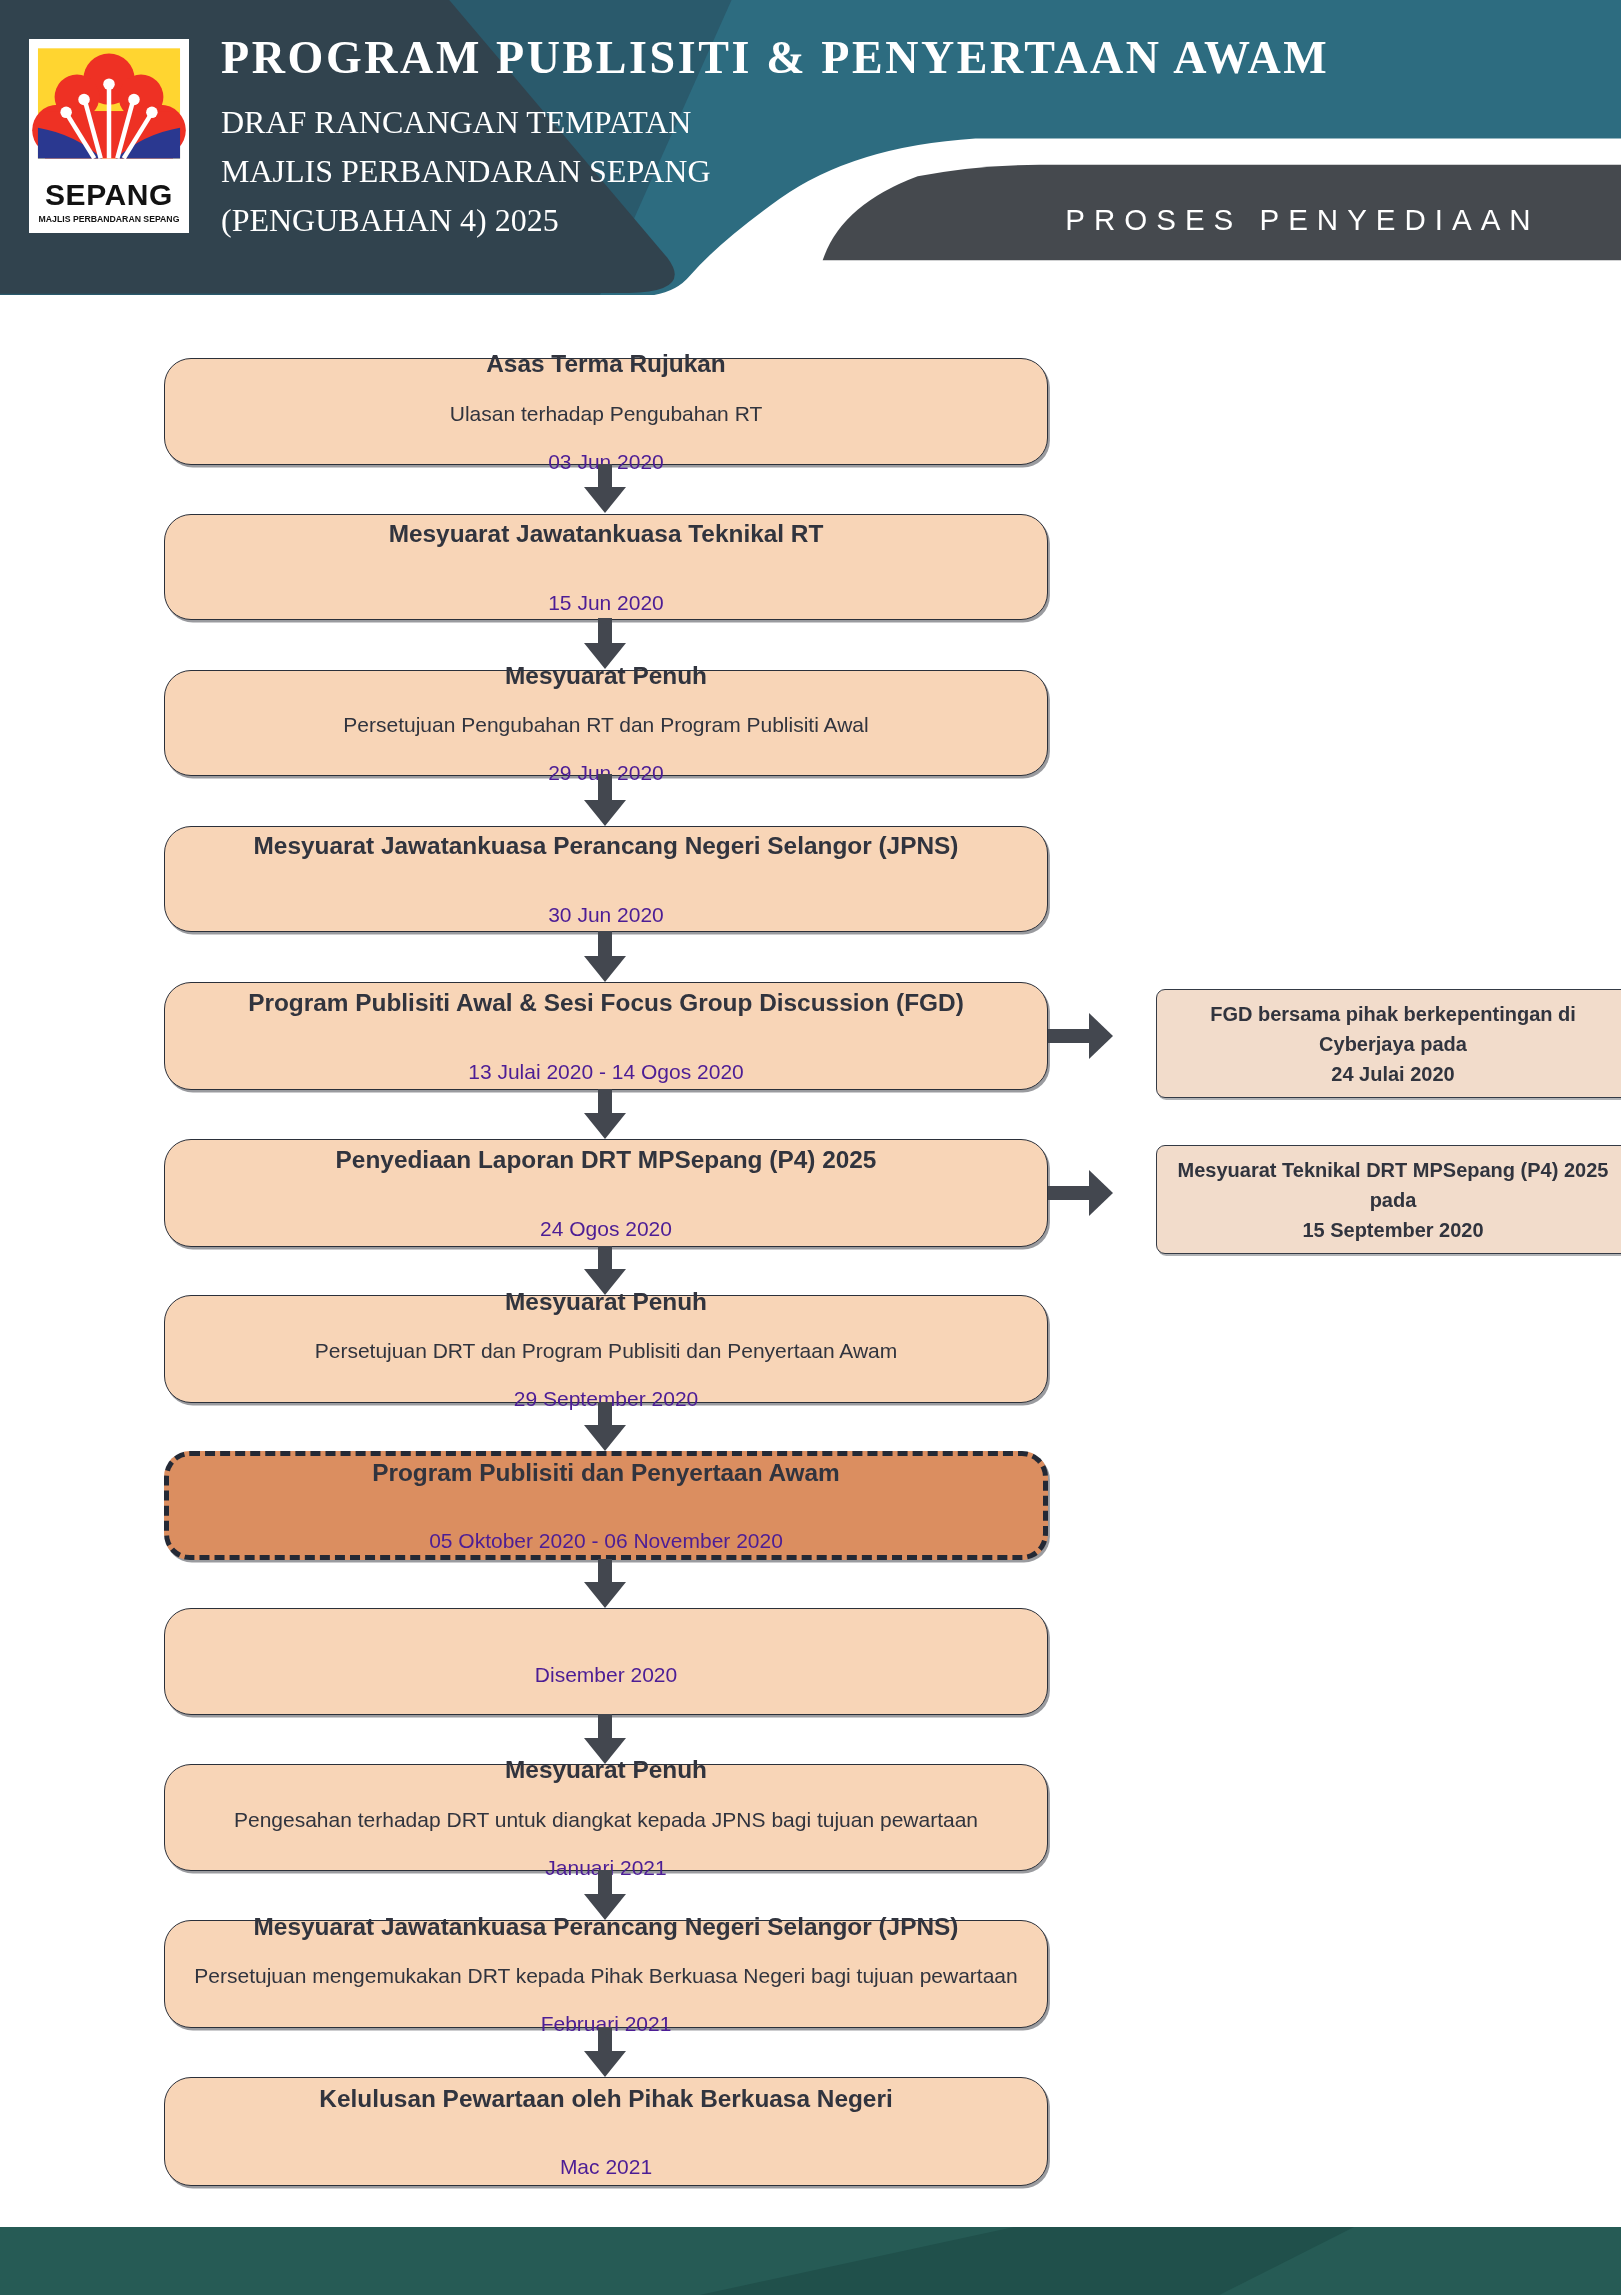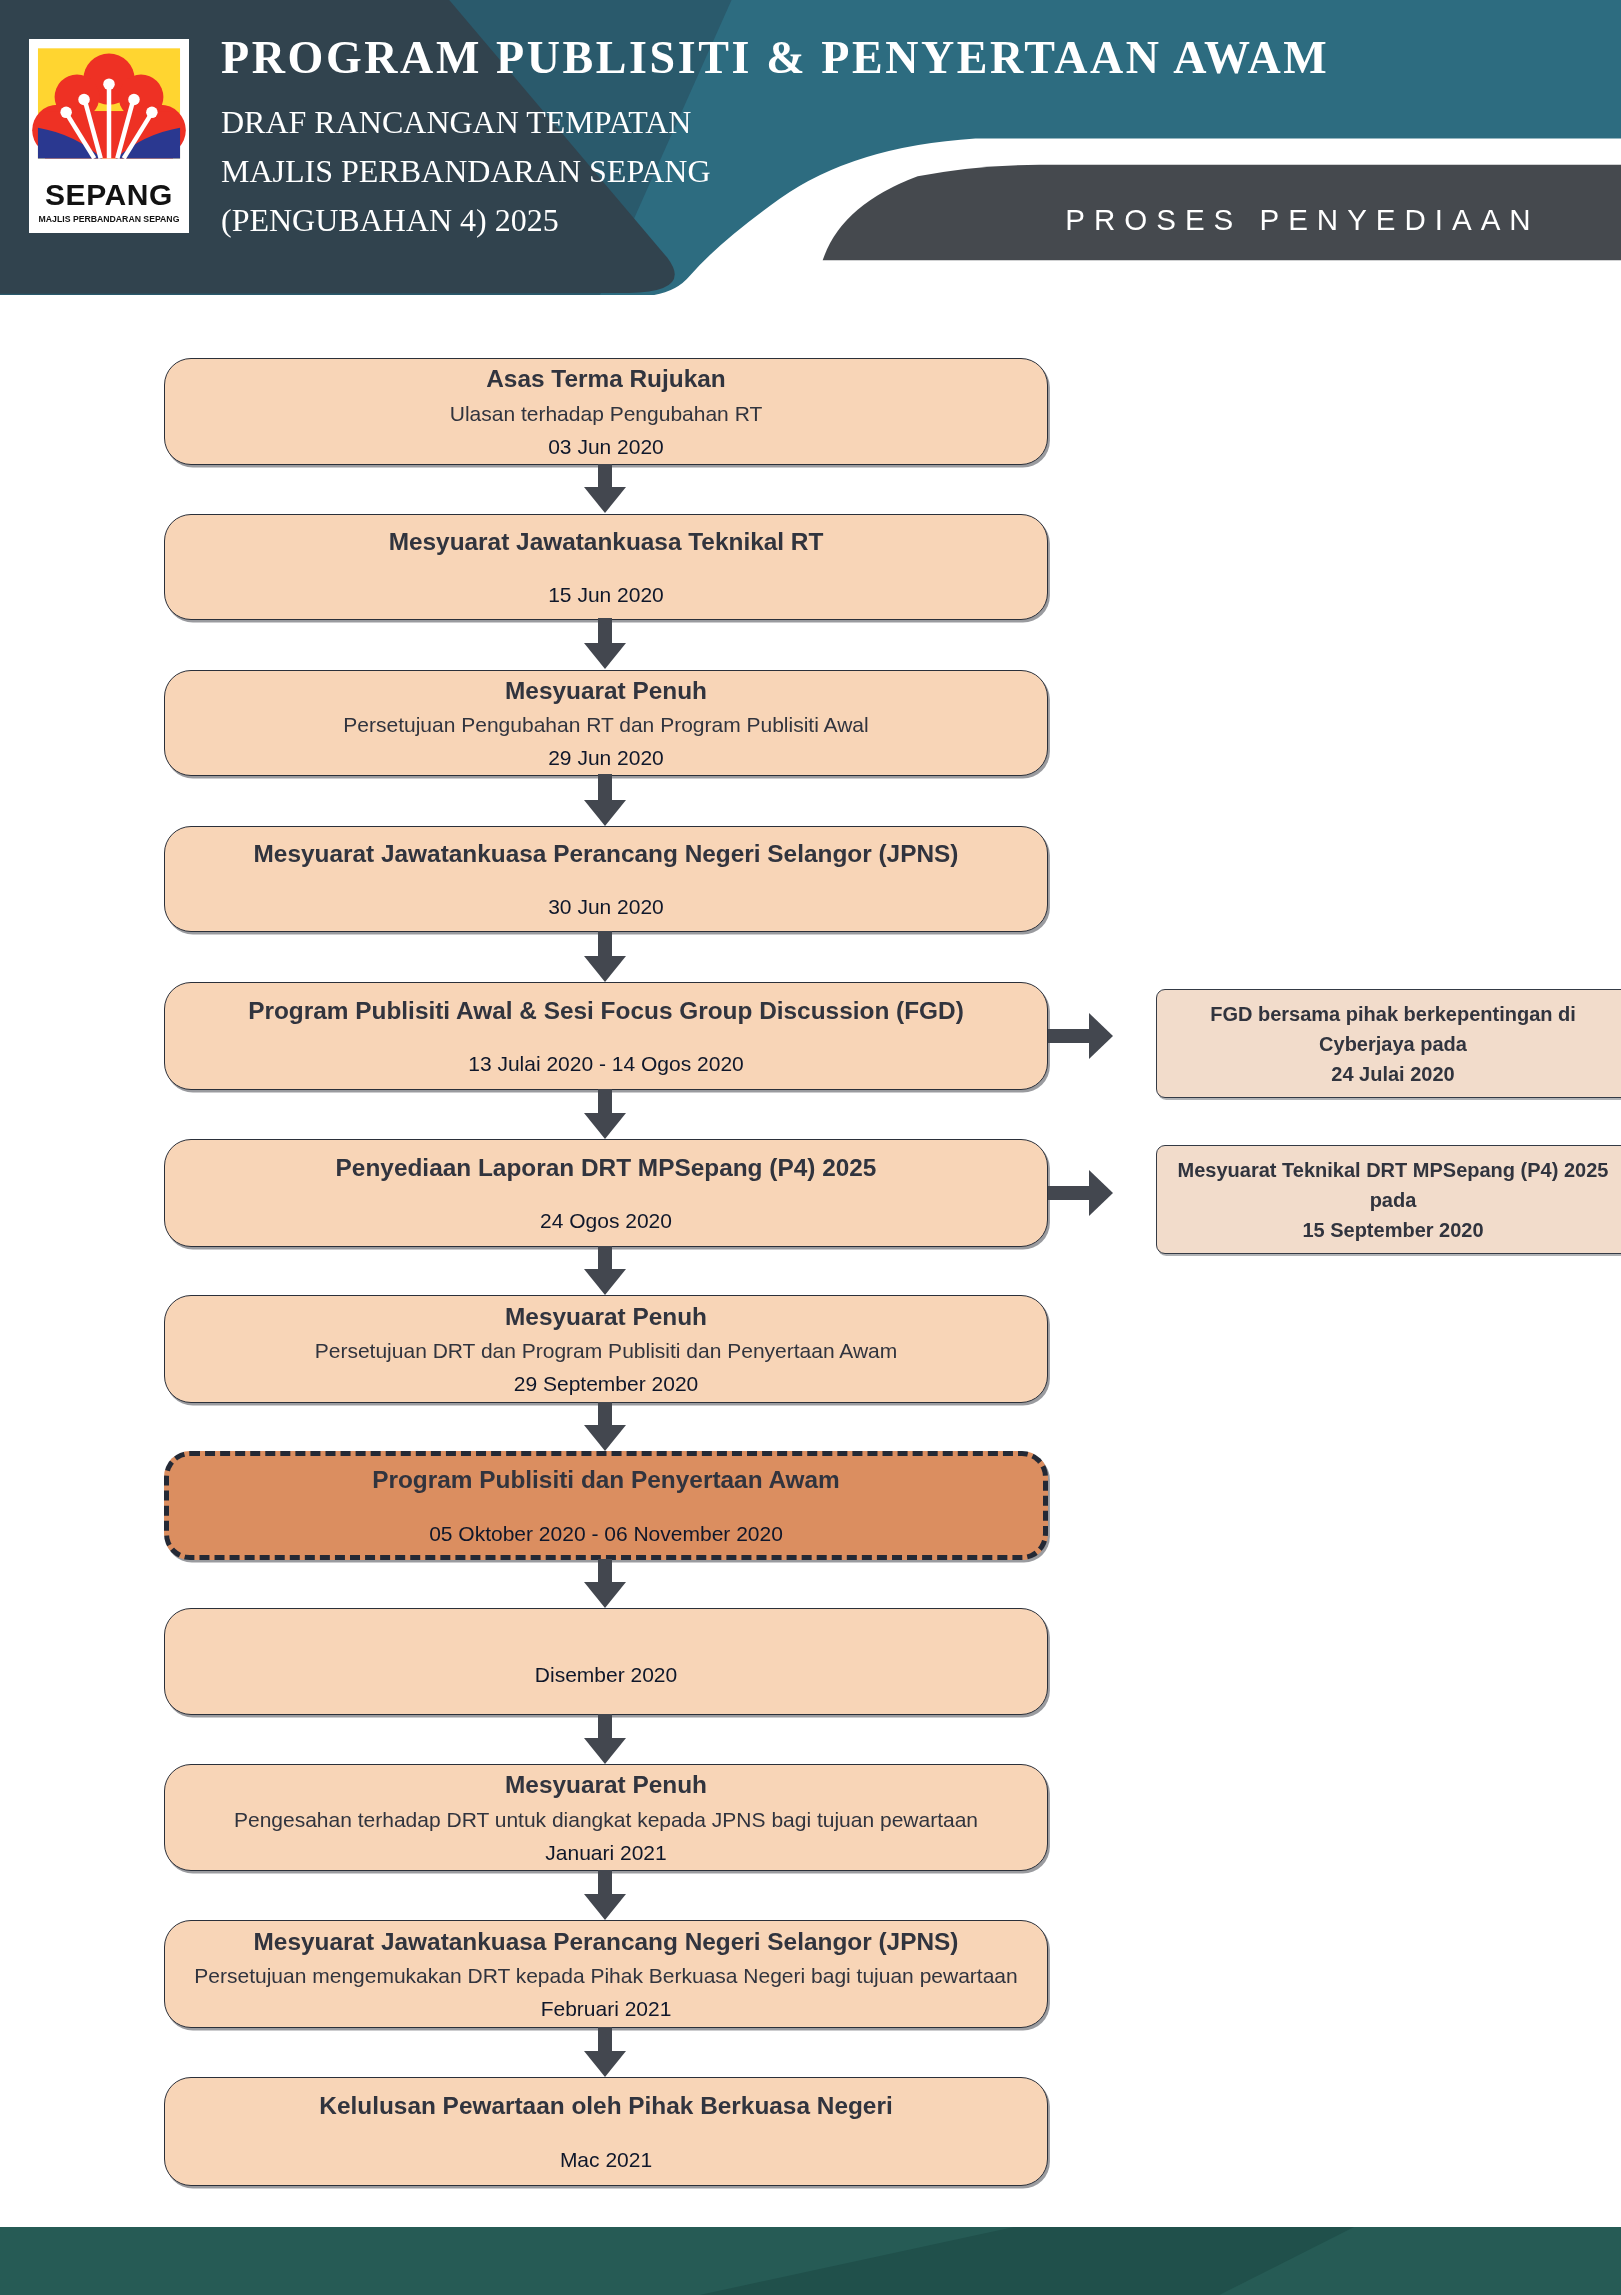--- a/index.html
+++ b/index.html
@@ -19,24 +19,24 @@
            font-family:"Liberation Serif",serif;font-weight:700;font-size:46px;letter-spacing:2.6px;white-space:nowrap;}
   .h-sub{position:absolute;left:221px;top:98px;color:#ffffff;
          font-family:"Liberation Serif",serif;font-weight:400;font-size:32px;line-height:49px;}
   .h-section{position:absolute;left:1001px;top:203px;width:603px;text-align:center;color:#ffffff;
              font-size:29.5px;font-weight:400;letter-spacing:9px;white-space:nowrap;}
 
   
   .box{position:absolute;left:164px;width:884px;box-sizing:border-box;
        background:#F8D5B7;border:1.9px solid #2B303A;border-radius:27px;
        box-shadow:1.9px 2.6px 0 rgba(30,33,42,0.45);
-       display:flex;flex-direction:column;justify-content:center;align-items:center;text-align:center;}
+       display:flex;flex-direction:column;justify-content:center;align-items:center;text-align:center;gap:15px;}
   .box .bt{font-size:24.4px;font-weight:700;color:#31343E;line-height:1.25;}
   .box .bd{font-size:21px;font-weight:400;color:#31343E;line-height:1.3;margin-top:5.1px;}
-  .box .dt{font-size:21px;font-weight:400;color:#0f172a;margin-top:7.7px;}
+  .box .dt{font-size:21px;font-weight:400;color:#4c1d95;margin-top:7.7px;}
   .box.two .dt{margin-top:26px;}
   .box.hl{background:#DB8E60;border:5.8px dashed #242935;border-radius:26px;}
 
   .side{position:absolute;left:1156px;width:474px;box-sizing:border-box;
         background:#F2DCCB;border:1.6px solid #343A45;border-radius:9px;
         box-shadow:1.3px 1.9px 0 rgba(30,33,42,0.35);
         display:flex;flex-direction:column;justify-content:center;align-items:center;text-align:center;
         padding:0 16.7px;}
   .side .st{font-size:20px;font-weight:700;color:#31343E;line-height:1.5;}
 

